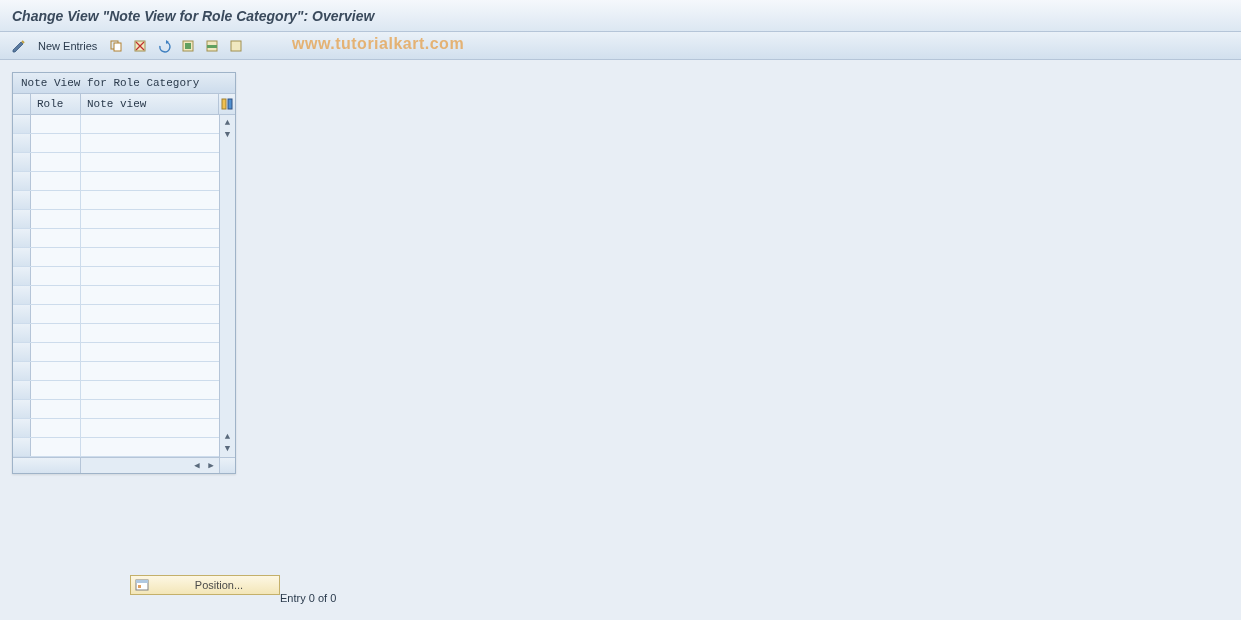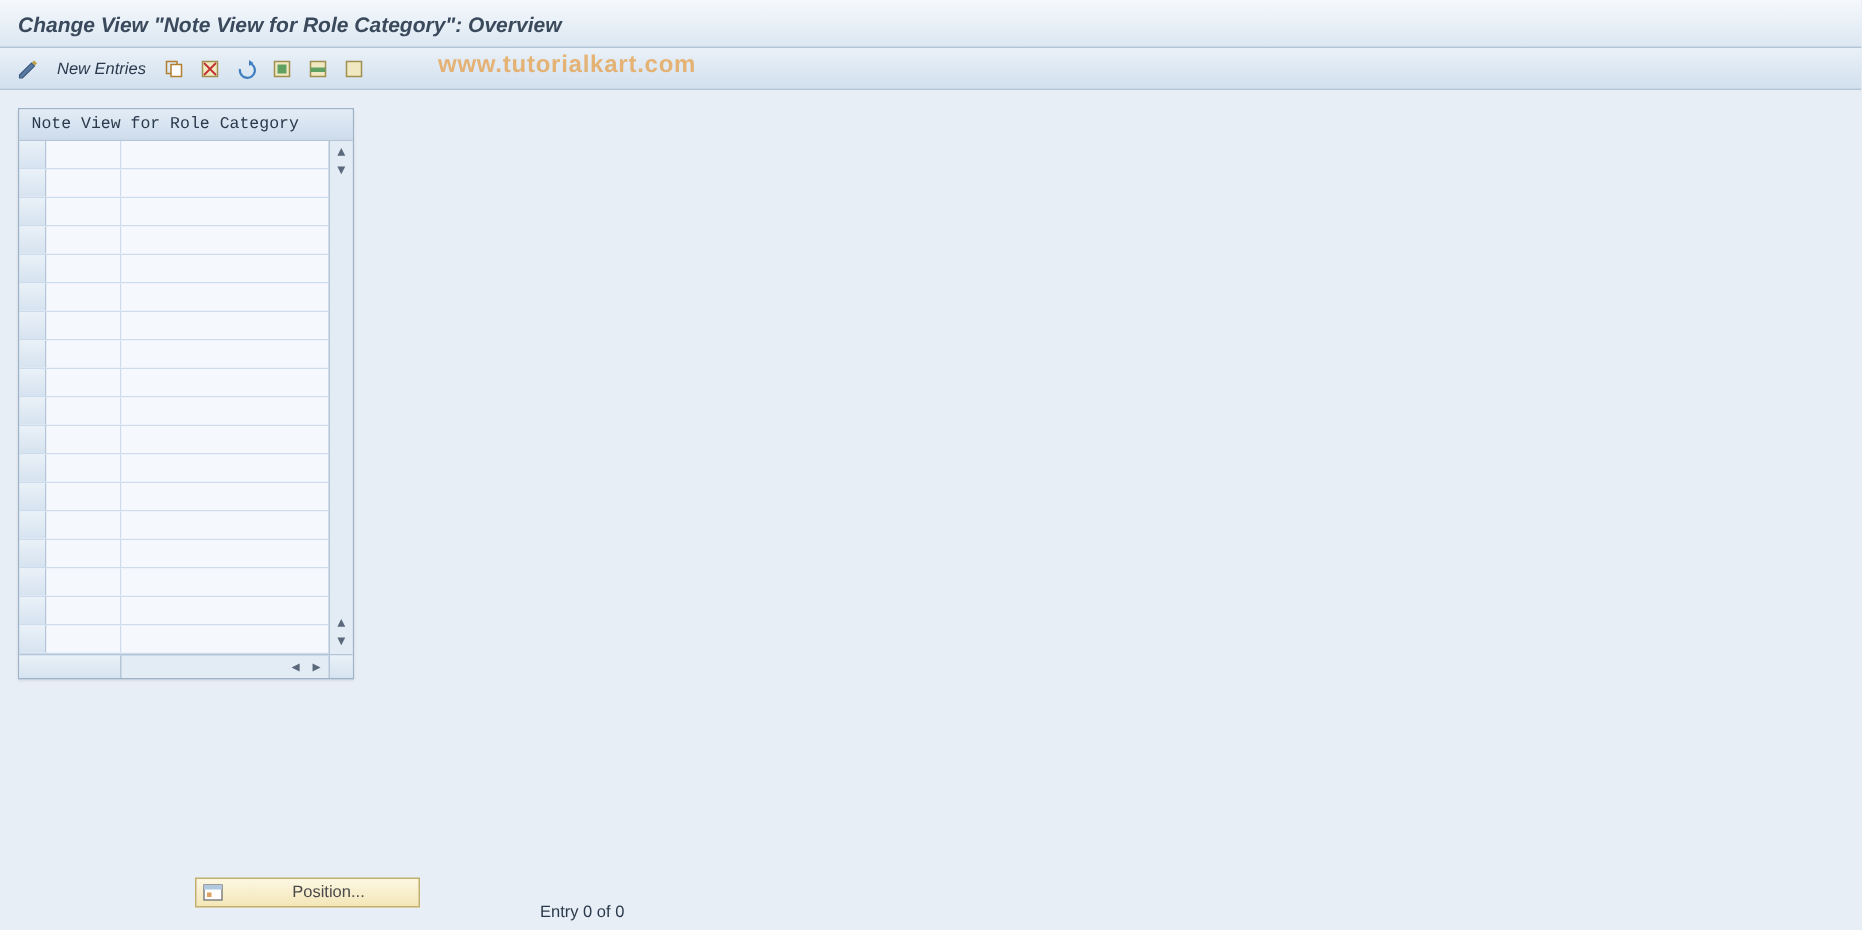--- a/index.html
+++ b/index.html
@@ -41,21 +41,20 @@
       align-items: center;
       justify-content: center;
       width: 18px;
       height: 18px;
       cursor: pointer;
     }
     .tb-text-btn {
       color: #2a3a4c;
       cursor: pointer;
       padding: 0 4px;
-      font-style: italic;
     }
     .watermark {
       position: absolute;
       left: 292px;
       top: 3px;
       font-size: 16px;
       font-weight: bold;
       color: #e6a04a;
       opacity: 0.75;
       letter-spacing: 0.5px;
@@ -128,24 +127,23 @@
       background: #e3ecf5;
       border-top: 1px solid #b5c5d8;
       height: 16px;
     }
     .hsc-spacer-left { width: 68px; background: linear-gradient(to bottom, #eaf1f8, #d6e3f0); border-right:1px solid #b5c5d8; height:100%; }
     .hsc-track { flex:1; display:flex; justify-content:flex-end; align-items:center; gap:2px; padding:0 2px; }
     .hsc-spacer-right { width: 16px; background: linear-gradient(to bottom, #eaf1f8, #d6e3f0); border-left:1px solid #b5c5d8; height:100%; }
     .footer-bar {
       position: absolute;
       left: 130px;
-      bottom: 6px;
-      display: flex;
-      align-items: center;
-      gap: 80px;
+      bottom: 16px;
+      display: flex;
+      align-items: center;
     }
     .position-btn {
       display: inline-flex;
       align-items: center;
       background: linear-gradient(to bottom, #fdf7e3, #f3e6b8);
       border: 1px solid #c4b06a;
       padding: 2px 8px 2px 4px;
       gap: 18px;
       cursor: pointer;
       min-width: 150px;
@@ -204,20 +202,31 @@
     <svg width="14" height="14" viewBox="0 0 14 14">
         <rect x="2" y="2" width="10" height="10" fill="#f0e8c0" stroke="#a09050" stroke-width="1"></rect>
       </svg>
   </span>
   <span class="watermark">www.tutorialkart.com</span>
 </div>
 
 <div class="main-area">
   <div class="grid-panel">
     <div class="grid-title">Note View for Role Category</div>
+    <div class="grid-header-row">
+      <div class="gh-selector"></div>
+      <div class="gh-col gh-role">Role</div>
+      <div class="gh-col gh-note">Note view</div>
+      <div class="gh-config">
+        <svg width="12" height="12" viewBox="0 0 12 12">
+            <rect x="1" y="1" width="4" height="10" fill="#f0c050" stroke="#a08030"></rect>
+            <rect x="7" y="1" width="4" height="10" fill="#5090d0" stroke="#305080"></rect>
+          </svg>
+      </div>
+    </div>
     <div class="grid-body">
       <div class="grid-rows" id="grid-rows">
           <div class="grid-row">
             <div class="gc-selector"></div>
             <div class="gc-role"></div>
             <div class="gc-note"></div>
           </div>
           <div class="grid-row">
             <div class="gc-selector"></div>
             <div class="gc-role"></div>

